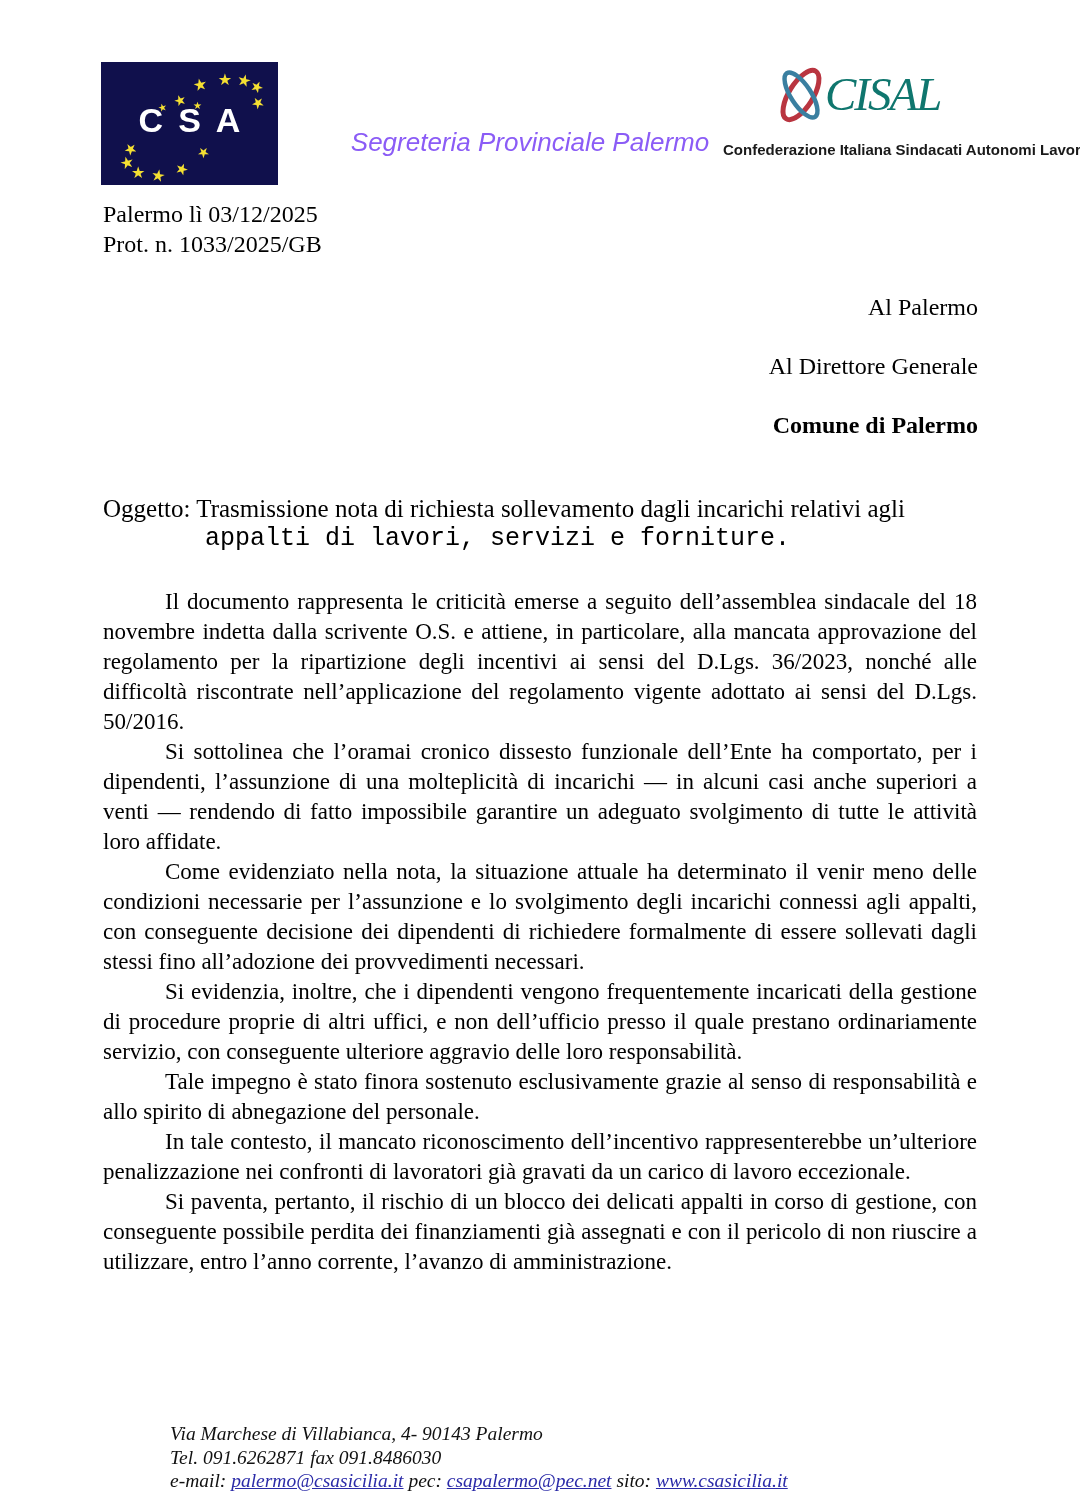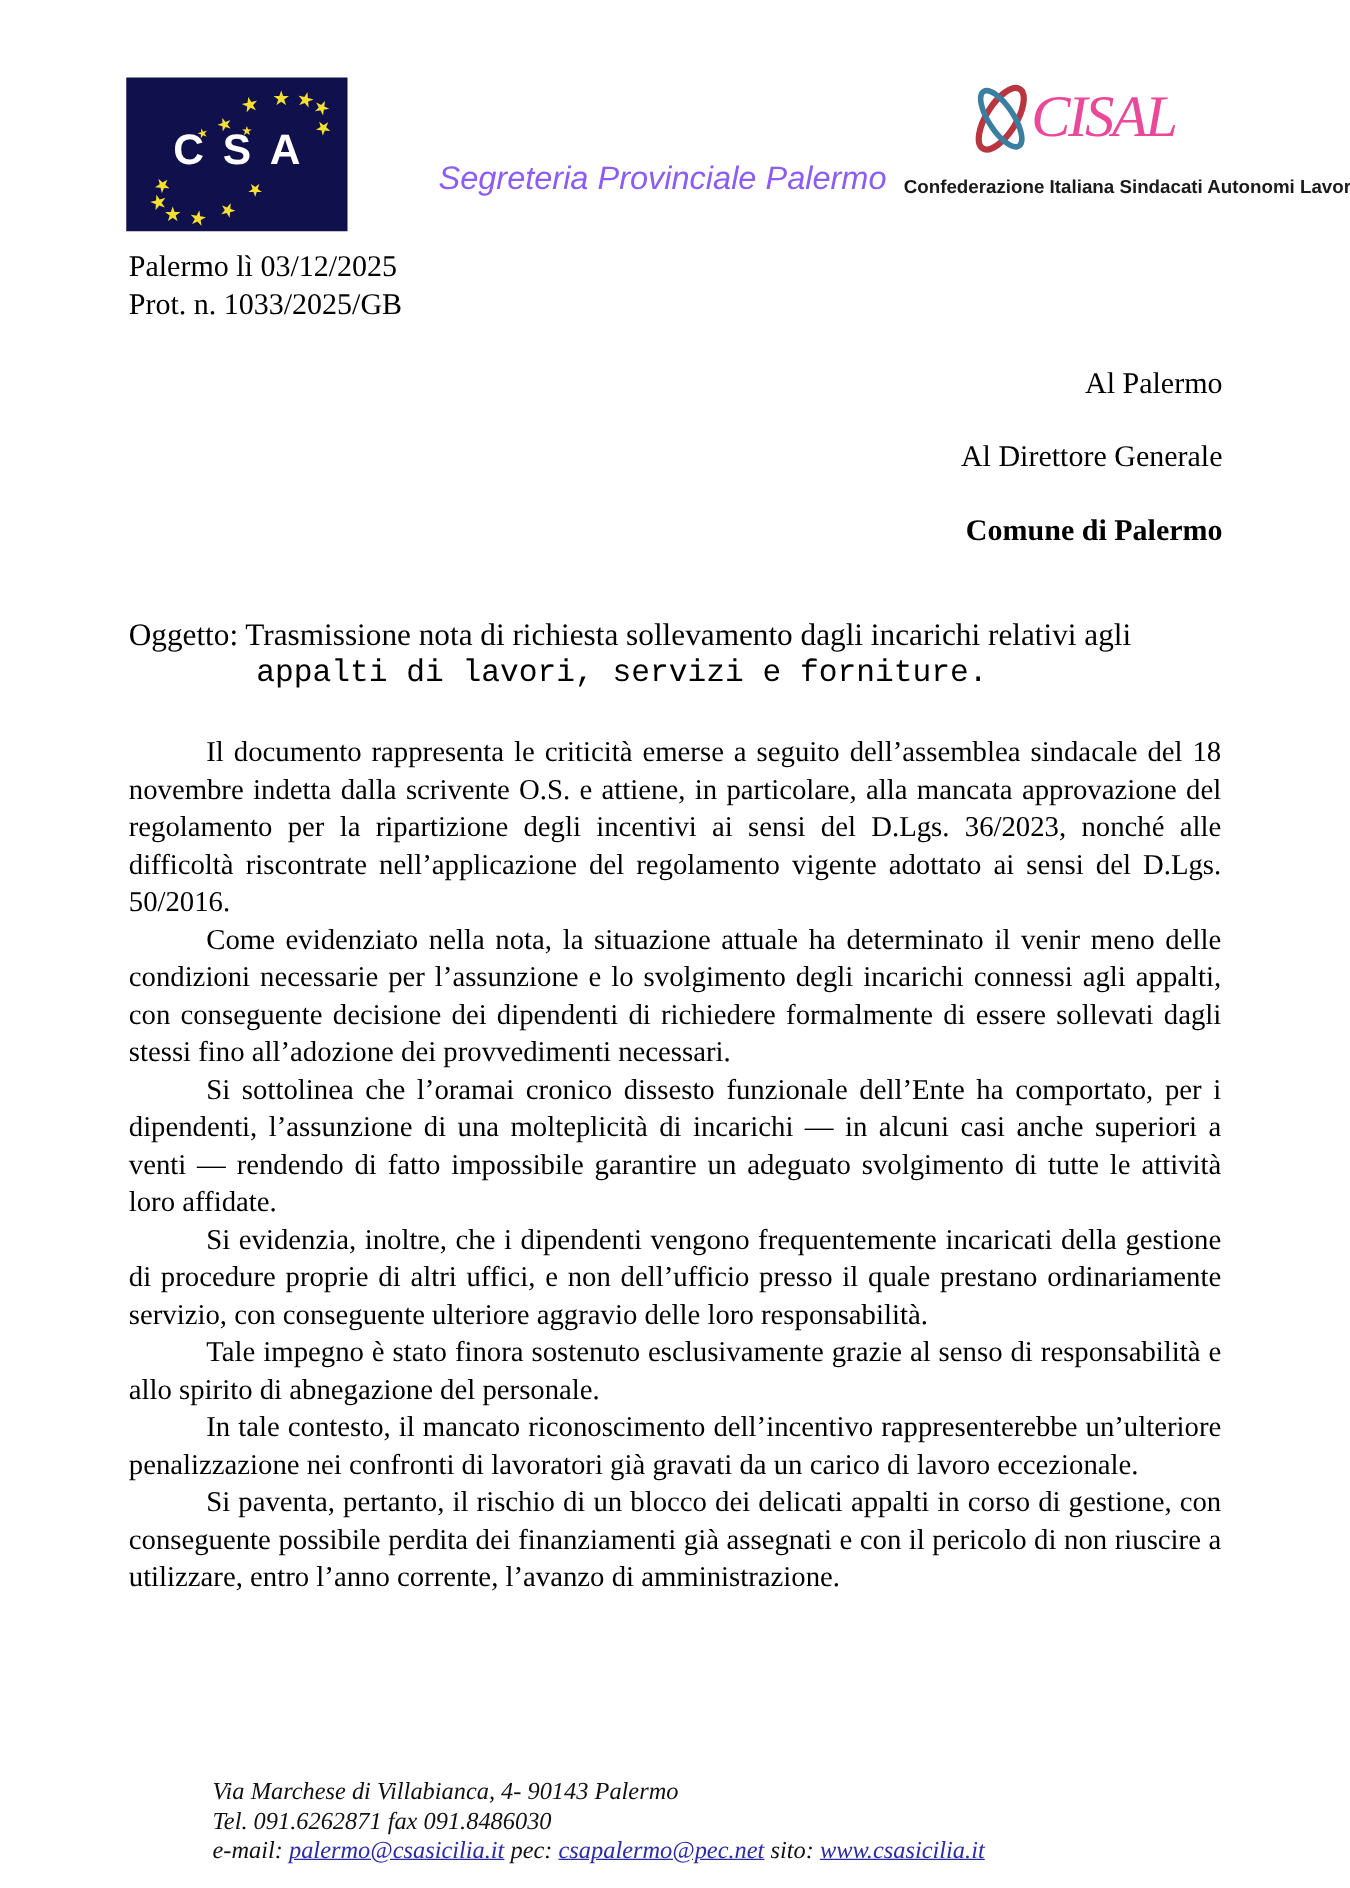--- a/index.html
+++ b/index.html
@@ -42,21 +42,21 @@
     text-align:center; font-family:"Liberation Sans", sans-serif;
     font-style:italic; font-size:26px; color:#8b5cf6;
   }
 
   
   .cisal-block { position:absolute; left:723px; top:60px; width:290px; }
   .cisal-row { display:flex; align-items:flex-start; margin-left:50px; height:74px; }
   .cisal-orbit { width:56px; height:70px; flex:0 0 auto; }
   .cisal-wordmark {
     font-family:"Liberation Serif", serif; font-style:italic;
-    font-size:47px; line-height:68px; color:#ec4899; letter-spacing:-2px;
+    font-size:47px; line-height:68px; color:#0f766e; letter-spacing:-2px;
     margin-left:-4px;
     text-align:center;
   }
   .cisal-subtitle {
     margin-top:7px; width:290px; text-align:center; white-space:nowrap;
     font-family:"Liberation Sans", sans-serif; font-weight:bold;
     font-size:15px; color:#1a1a1a;
   }
 
   
@@ -132,22 +132,22 @@
     <div class="line bold">Comune di Palermo</div>
   </div>
 
   <div class="subject">
     <div>Oggetto: Trasmissione nota di richiesta sollevamento dagli incarichi relativi agli</div>
     <div class="line2">appalti di lavori, servizi e forniture.</div>
   </div>
 
   <div class="letter-body">
     <p>Il documento rappresenta le criticità emerse a seguito dell’assemblea sindacale del 18 novembre indetta dalla scrivente O.S. e attiene, in particolare, alla mancata approvazione del regolamento per la ripartizione degli incentivi ai sensi del D.Lgs. 36/2023, nonché alle difficoltà riscontrate nell’applicazione del regolamento vigente adottato ai sensi del D.Lgs. 50/2016.</p>
+    <p>Si sottolinea che l’oramai cronico dissesto funzionale dell’Ente ha comportato, per i dipendenti, l’assunzione di una molteplicità di incarichi — in alcuni casi anche superiori a venti — rendendo di fatto impossibile garantire un adeguato svolgimento di tutte le attività loro affidate.</p>
     <p>Come evidenziato nella nota, la situazione attuale ha determinato il venir meno delle condizioni necessarie per l’assunzione e lo svolgimento degli incarichi connessi agli appalti, con conseguente decisione dei dipendenti di richiedere formalmente di essere sollevati dagli stessi fino all’adozione dei provvedimenti necessari.</p>
-    <p>Si sottolinea che l’oramai cronico dissesto funzionale dell’Ente ha comportato, per i dipendenti, l’assunzione di una molteplicità di incarichi — in alcuni casi anche superiori a venti — rendendo di fatto impossibile garantire un adeguato svolgimento di tutte le attività loro affidate.</p>
     <p>Si evidenzia, inoltre, che i dipendenti vengono frequentemente incaricati della gestione di procedure proprie di altri uffici, e non dell’ufficio presso il quale prestano ordinariamente servizio, con conseguente ulteriore aggravio delle loro responsabilità.</p>
     <p>Tale impegno è stato finora sostenuto esclusivamente grazie al senso di responsabilità e allo spirito di abnegazione del personale.</p>
     <p>In tale contesto, il mancato riconoscimento dell’incentivo rappresenterebbe un’ulteriore penalizzazione nei confronti di lavoratori già gravati da un carico di lavoro eccezionale.</p>
     <p>Si paventa, pertanto, il rischio di un blocco dei delicati appalti in corso di gestione, con conseguente possibile perdita dei finanziamenti già assegnati e con il pericolo di non riuscire a utilizzare, entro l’anno corrente, l’avanzo di amministrazione.</p>
   </div>
 
   <div class="letter-footer">
     <div>Via  Marchese di Villabianca, 4- 90143 Palermo</div>
     <div>Tel. 091.6262871 fax 091.8486030</div>
     <div>

